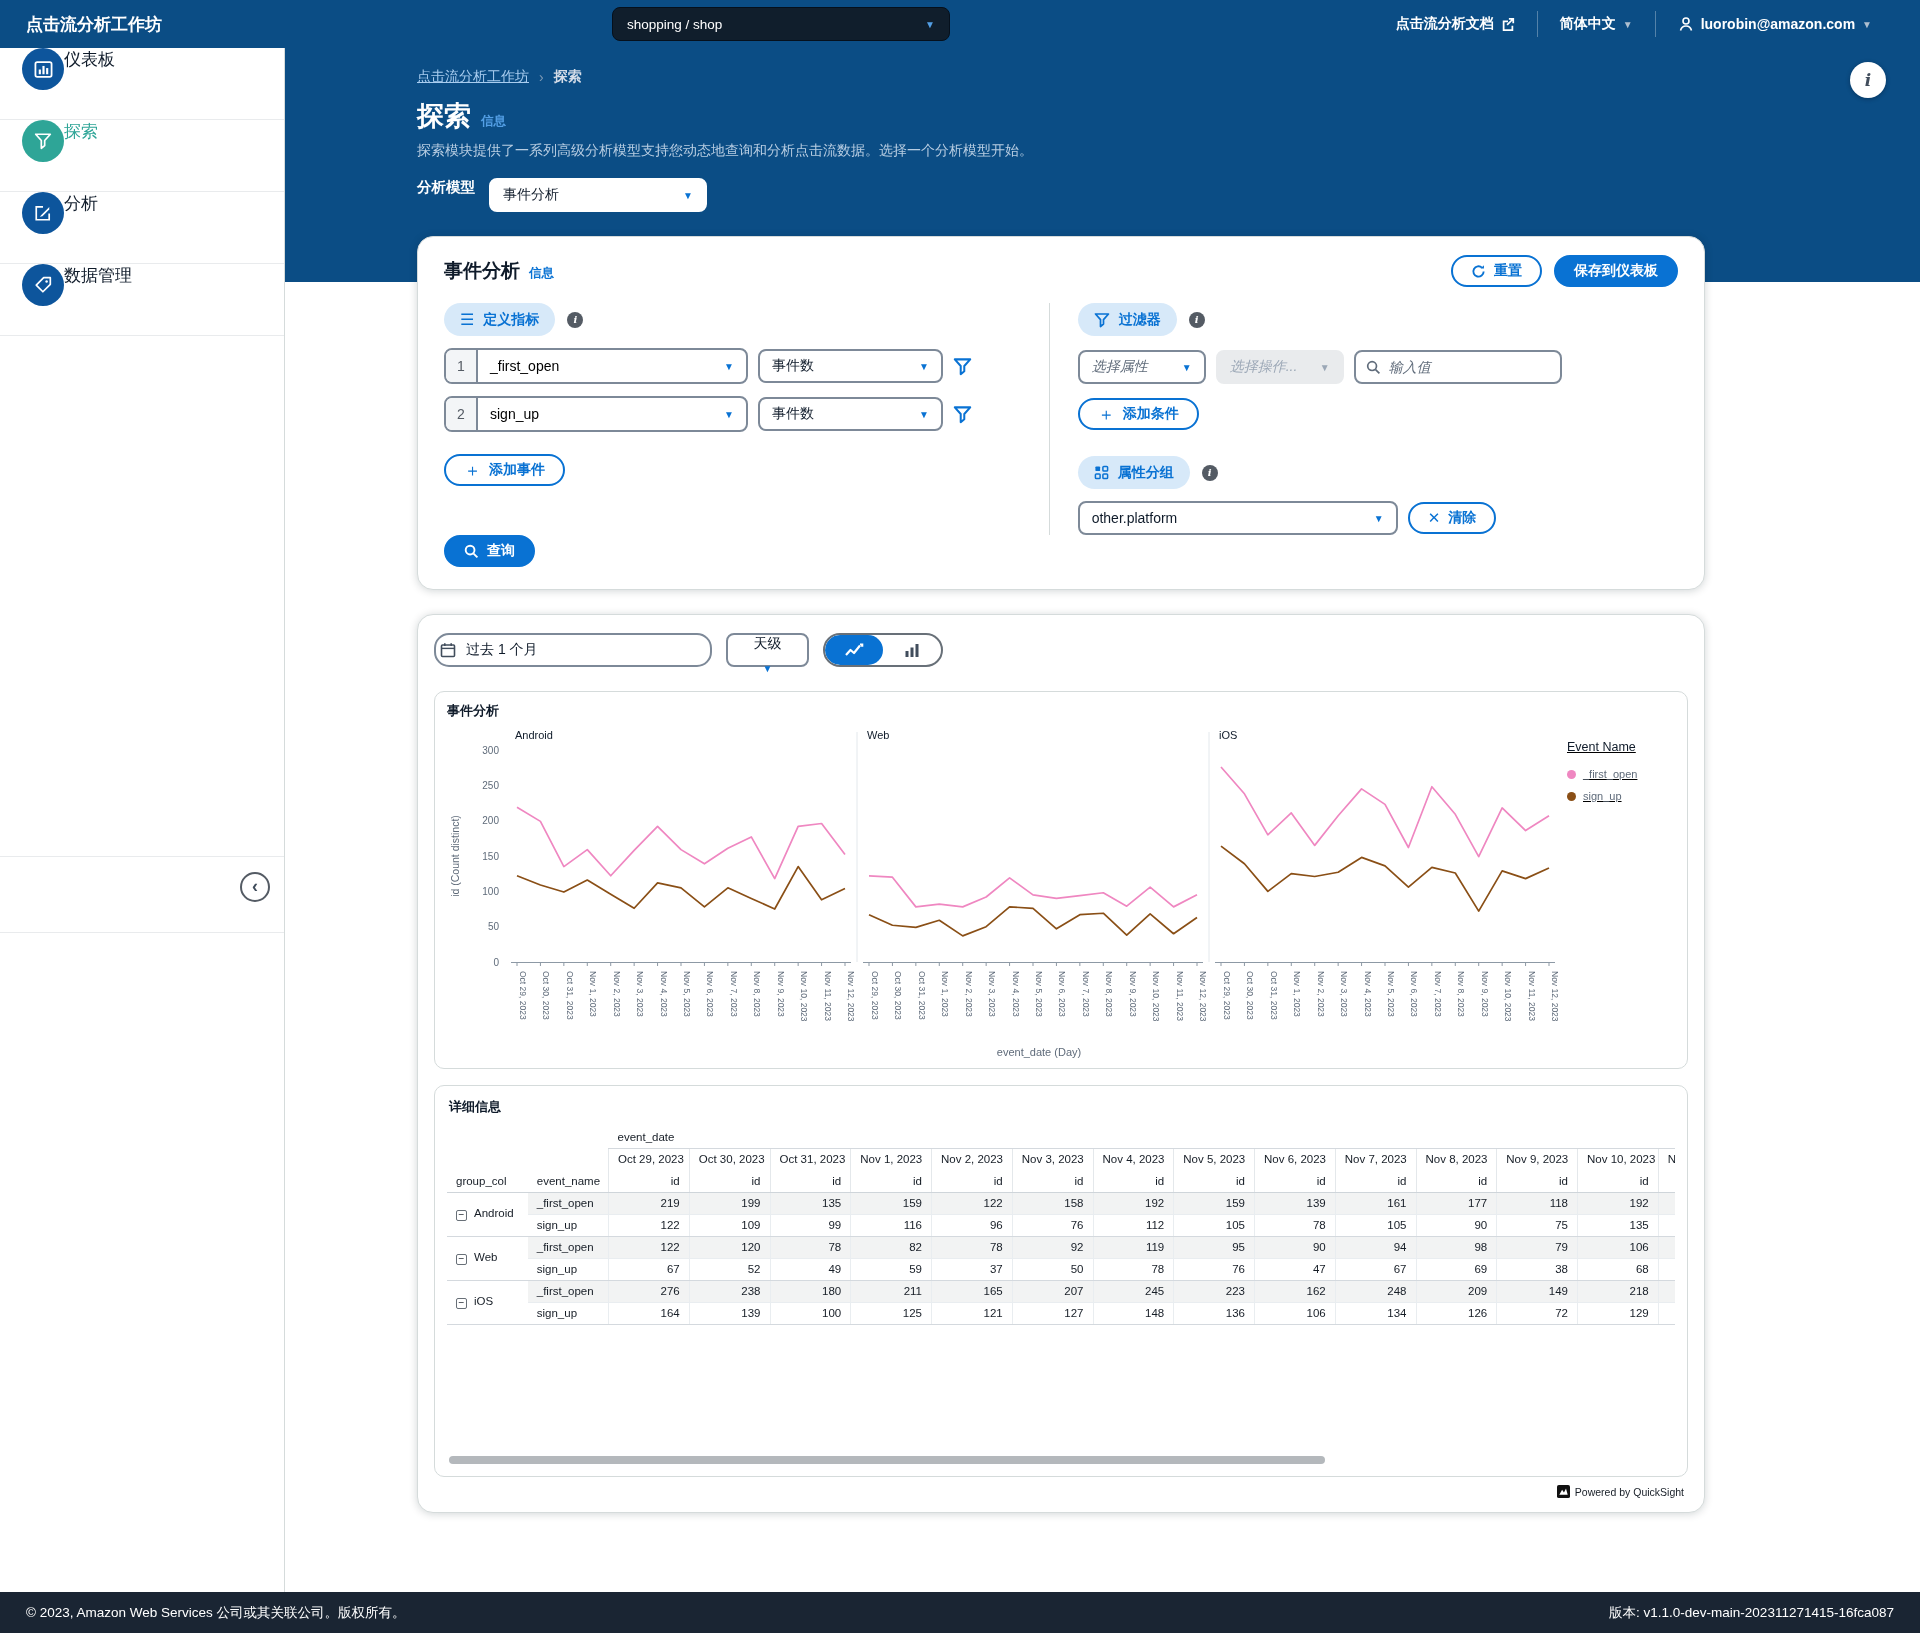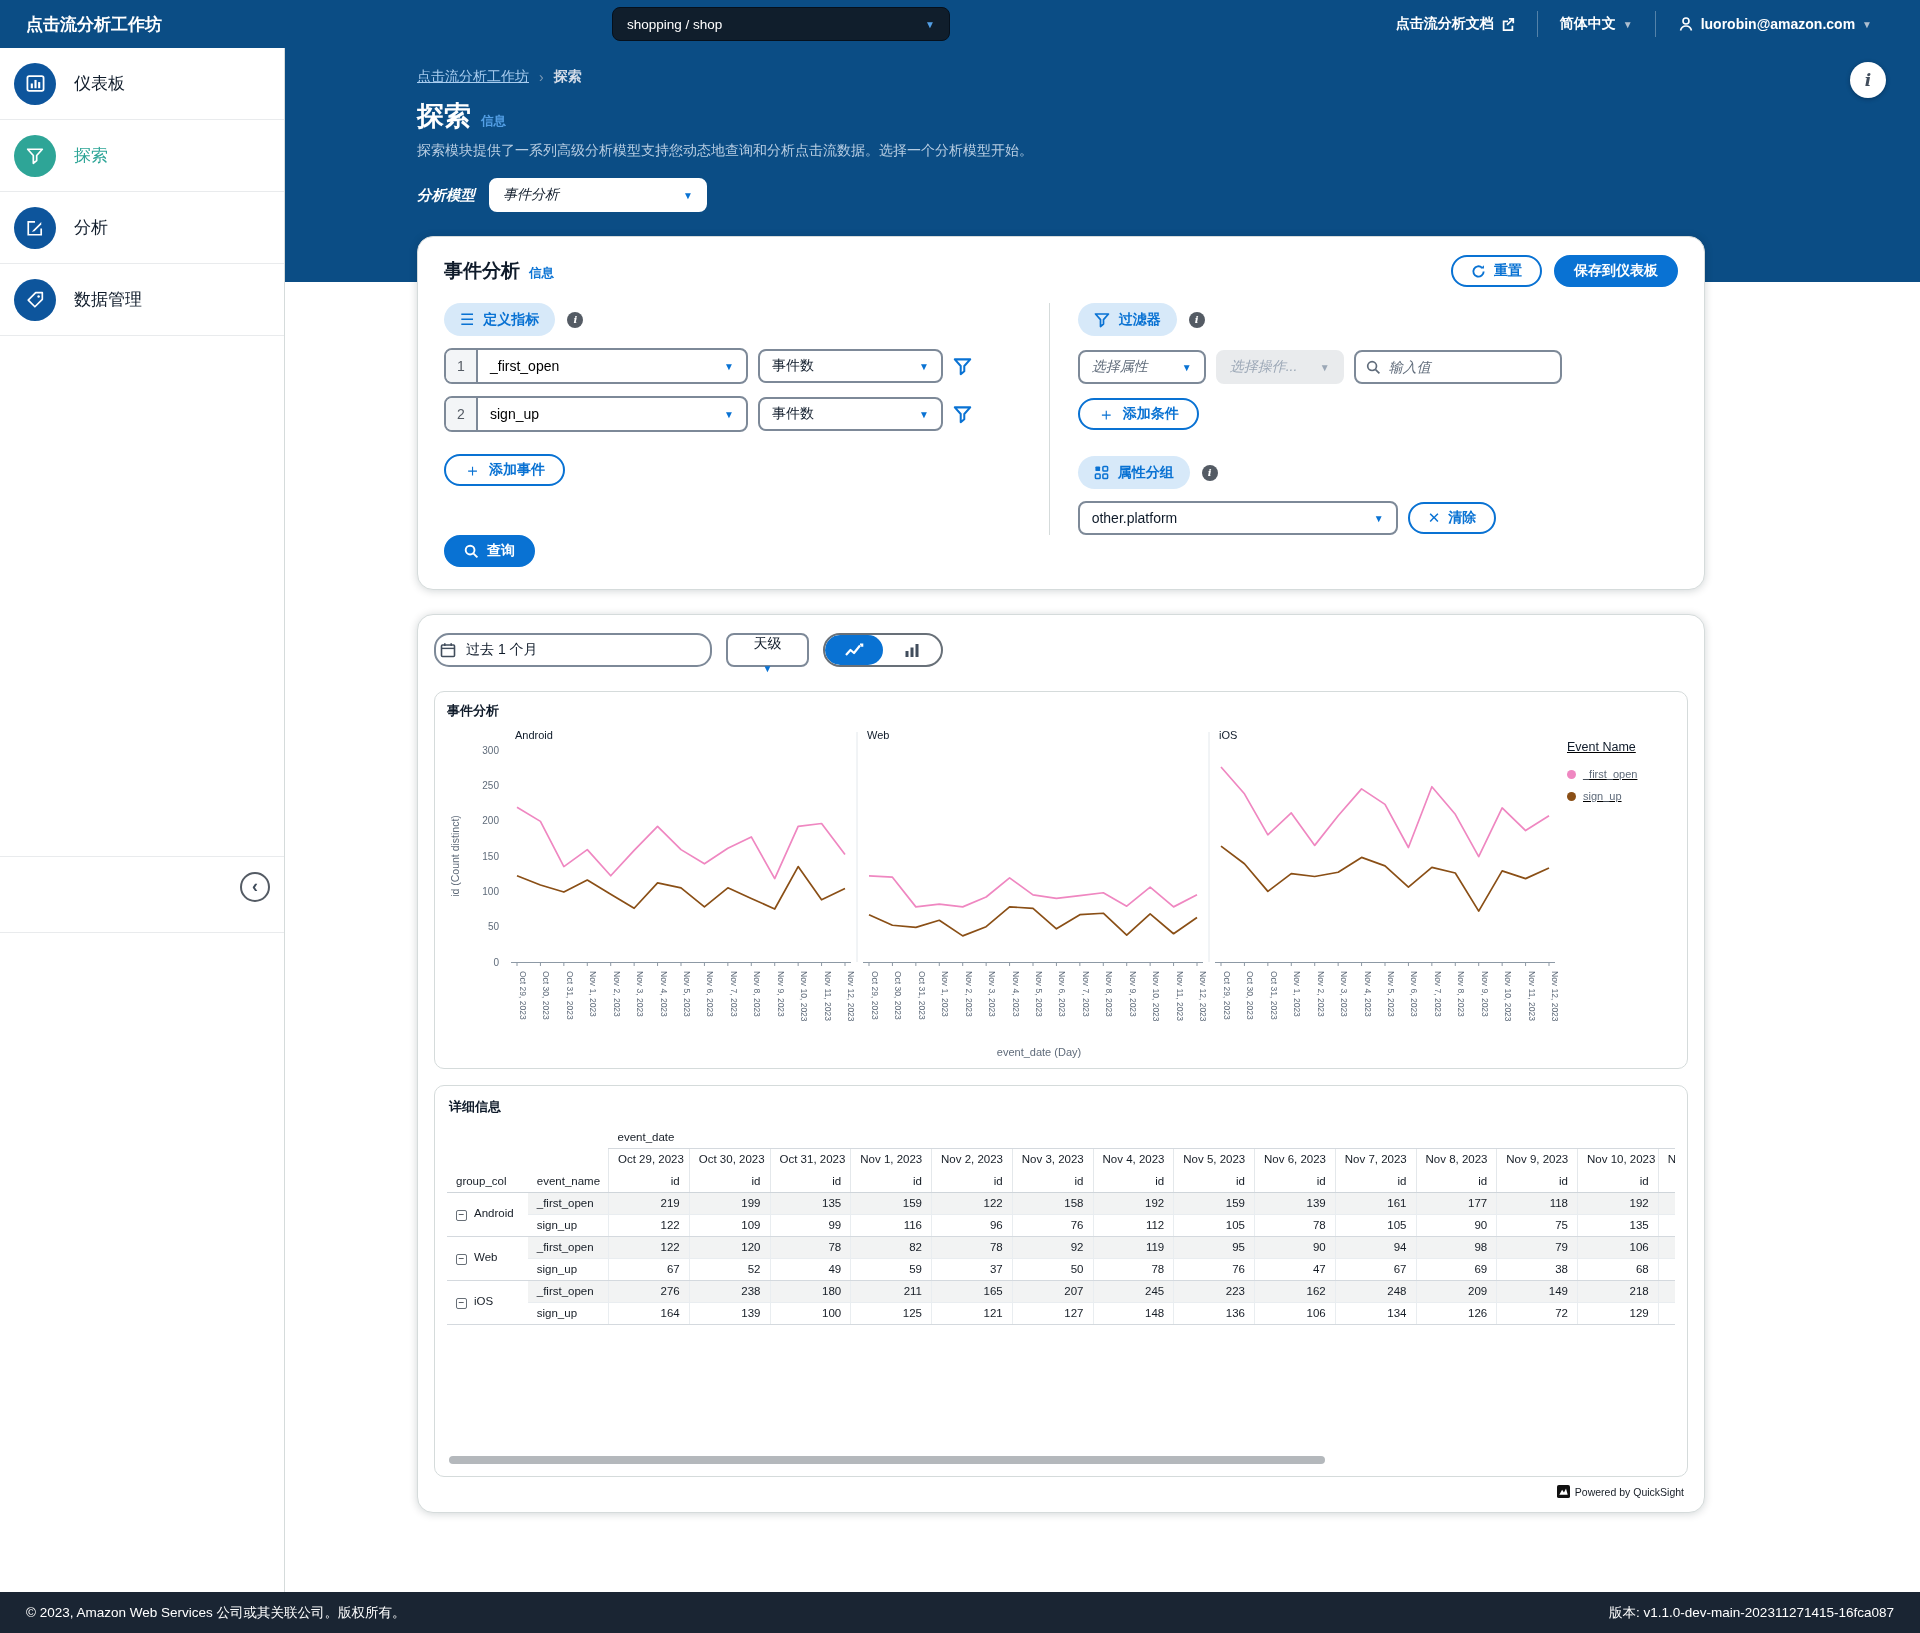--- a/index.html
+++ b/index.html
@@ -14,42 +14,42 @@
   .topbar-link { display:flex; align-items:center; gap:7px; padding:0 22px; cursor:pointer; font-weight:700; }
   .topbar-sep { width:1px; height:26px; background:rgba(255,255,255,.3); }
   .caret { font-size:10px; color:#539fe5; }
   .caret.white { color:#aebfd0; }
   .caret.blue { color:#0972d3; }
   .caret.gray { color:#9ba7b6; }
 
   
   .layout { flex:1; display:flex; min-height:0; }
   .sidebar { width:285px; flex:none; background:#fff; border-right:1px solid #d5dbdb; position:relative; }
-  .side-item { height:72px; display:flex; align-items:center; gap:18px; padding:0 0 0 14px; border-bottom:1px solid #e9ebed; cursor:pointer; }
+  .side-item { height:72px; display:flex; align-items:flex-start; padding:0 0 0 22px; border-bottom:1px solid #e9ebed; cursor:pointer; }
   .side-circle { width:42px; height:42px; border-radius:50%; background:#0d559c; display:flex; align-items:center; justify-content:center; flex:none; }
   .side-label { font-size:17px; color:#0f1b2a; }
   .side-item.active .side-circle { background:#2ea597; }
   .side-item.active .side-label { color:#2ea597; }
   .side-divider { position:absolute; left:0; right:0; top:808px; border-top:1px solid #e9ebed; }
   .side-divider2 { position:absolute; left:0; right:0; top:884px; border-top:1px solid #e9ebed; }
   .collapse-btn { position:absolute; top:824px; right:14px; width:30px; height:30px; border-radius:50%; background:#fff; border:2px solid #545b64; color:#414d5c; font-size:18px; line-height:1; display:flex; align-items:center; justify-content:center; cursor:pointer; font-weight:700; padding-bottom:2px;}
 
   .main { flex:1; min-width:0; position:relative; background:#fff; }
 
   
   .hero { background:#0b4d85; padding:20px 215px 70px 132px; position:relative; }
   .breadcrumb { display:flex; align-items:center; gap:10px; font-size:14px; }
   .crumb-link { color:#a9cdf0; text-decoration:underline; cursor:pointer; }
   .crumb-sep { color:#7e99b5; font-size:14px; }
   .crumb-current { color:#d5dde8; font-weight:700; }
   .hero-title-row { margin-top:12px; display:flex; align-items:baseline; gap:10px; }
   .hero-title { color:#fff; font-size:27px; font-weight:700; }
   .info-link { color:#539fe5; font-size:12.5px; font-weight:700; cursor:pointer;font-family:Liberation Mono, monospace; }
   .hero-desc { margin-top:8px; color:#b8cde2; font-size:14px; }
-  .model-row { margin-top:18px; display:flex; align-items:center; gap:14px;font-style:italic; }
+  .model-row { margin-top:18px; display:flex; align-items:flex-start; gap:14px; }
   .model-label { color:#fff; font-weight:700; font-size:14.5px; }
   .hero-info-btn { position:absolute; top:14px; right:34px; width:36px; height:36px; border-radius:50%; background:#fff; box-shadow:0 1px 4px rgba(0,20,40,.4); display:flex; align-items:center; justify-content:center; color:#414d5c; font-family:"DejaVu Serif", serif; font-style:italic; font-weight:700; font-size:17px; cursor:pointer; }
 
   
   .sel { display:inline-flex; align-items:center; justify-content:space-between; background:#fff; border:2px solid #7d8998; border-radius:8px; padding:0 12px; height:34px; font-size:14px; color:#0f1b2a; gap:10px; cursor:pointer; white-space:nowrap; }
   .sel.noborder { border-color:#fff; }
   .sel.disabled { background:#e9ebed; border-color:#e9ebed; color:#9ba7b6; font-style:italic; cursor:default; }
   .sel .ph { color:#5f6b7a; font-style:italic; }
   .text-input { display:inline-flex; align-items:center; gap:8px; border:2px solid #7d8998; border-radius:8px; height:34px; padding:0 10px; background:#fff; }
   .text-input input { border:none; outline:none; font-size:14px; width:120px; font-family:inherit; }

